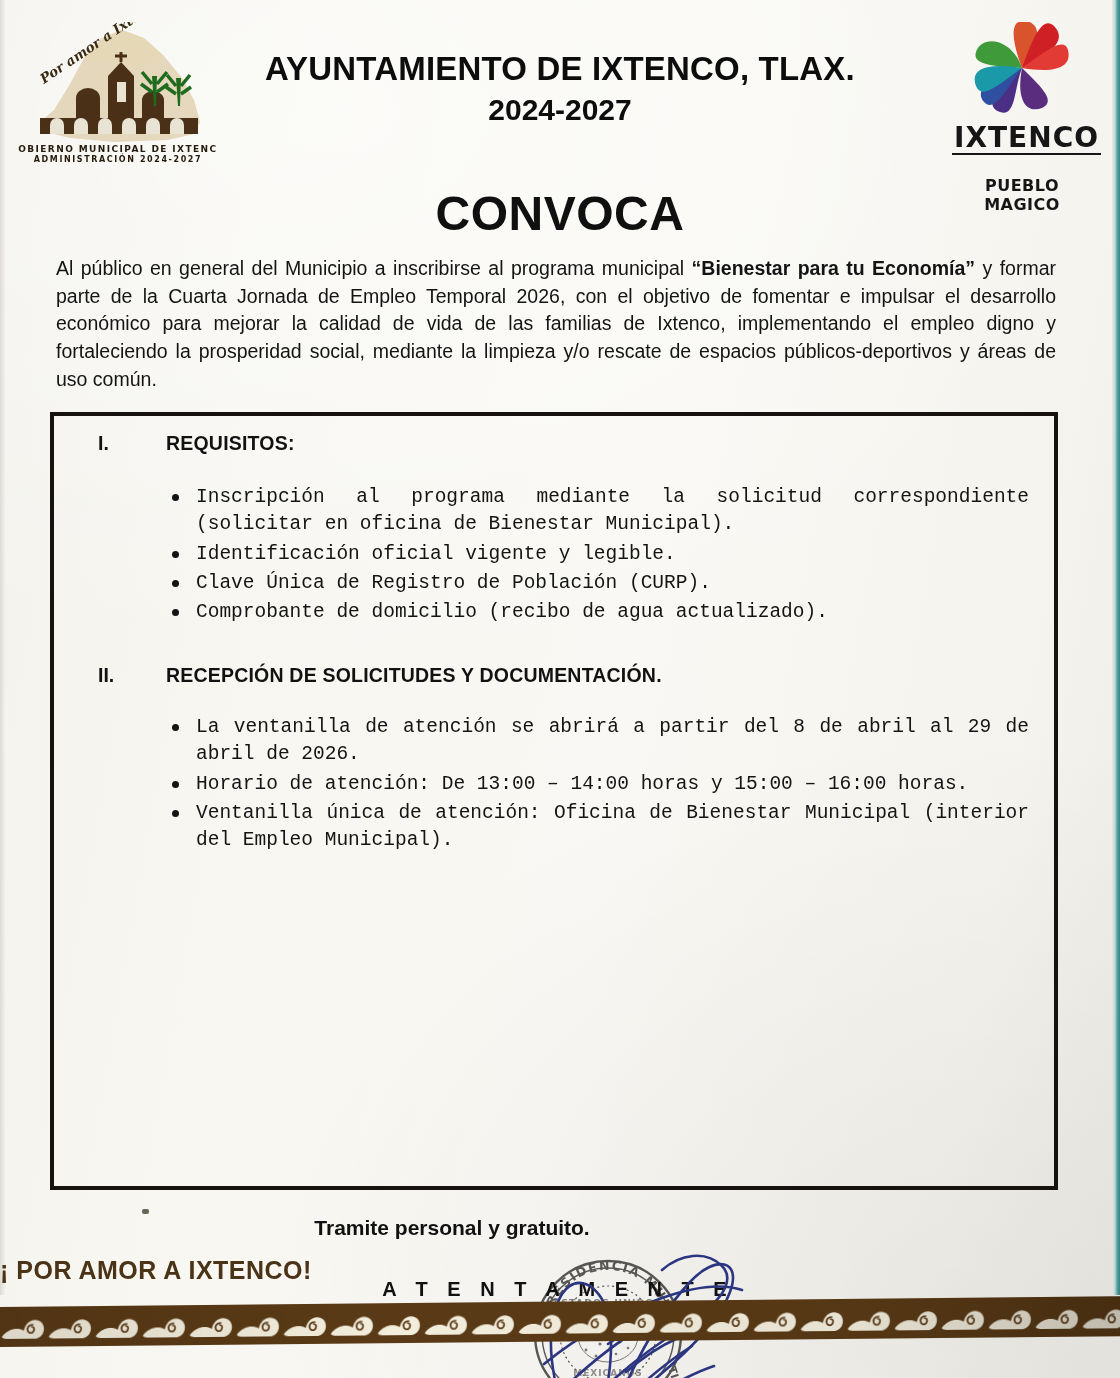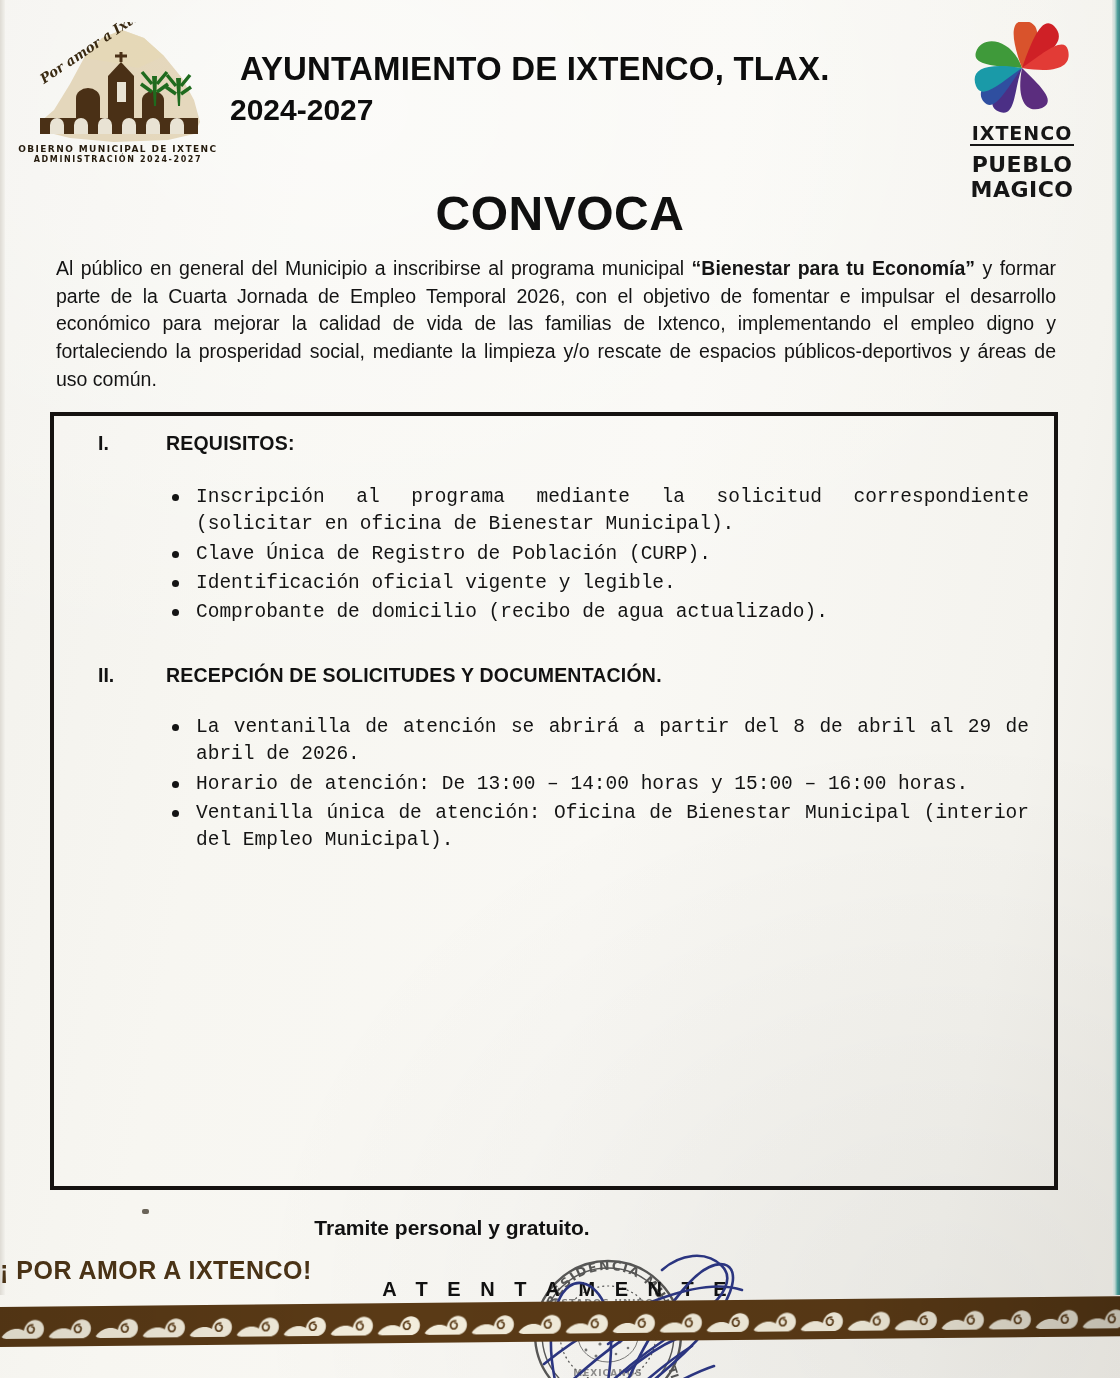--- a/index.html
+++ b/index.html
@@ -32,42 +32,42 @@
     position:absolute;top:0;left:0;width:5px;height:1295px;
     background:linear-gradient(90deg,#dedbd4 0%,#f2f1ec 100%);
   }
 
   
   .header{position:absolute;top:0;left:0;width:1120px;height:172px;}
 
   .logo-left{position:absolute;left:18px;top:22px;width:200px;height:145px;}
   .logo-left svg{display:block;}
 
-  .title-block{position:absolute;left:230px;top:50px;width:660px;}
+  .title-block{position:absolute;left:230px;top:50px;width:660px;text-align:center;}
   .title-main{
     font-family:"Liberation Sans", sans-serif;
     font-weight:bold;font-size:34px;letter-spacing:.2px;
     color:#0d0d0d;line-height:1.08;white-space:nowrap;
     transform:scaleX(.97);
   }
   .title-years{
     font-family:"Liberation Sans", sans-serif;
     font-weight:bold;font-size:30px;color:#0d0d0d;margin-top:6px;
   }
 
   .logo-right{position:absolute;right:28px;top:22px;width:140px;height:145px;}
   .pm-text{text-align:center;margin-top:2px;}
   .pm-ixtenco{
-    font-family:"DejaVu Sans", sans-serif;font-weight:bold;font-size:19px;
+    font-family:"DejaVu Sans", sans-serif;font-weight:bold;font-size:28px;
     color:#161616;letter-spacing:1px;line-height:1;
     border-bottom:2px solid #161616;display:inline-block;padding:0 2px 1px;
   }
   .pm-pueblo{
-    font-family:"DejaVu Sans", sans-serif;font-weight:bold;font-size:22px;
-    color:#161616;letter-spacing:.5px;margin-top:6px;
+    font-family:"DejaVu Sans", sans-serif;font-weight:bold;font-size:16px;
+    color:#161616;letter-spacing:.5px;margin-top:21px;
   }
 
   
   .convoca{
     position:absolute;top:186px;left:0;width:1120px;text-align:center;
     font-weight:bold;font-size:48px;color:#101010;letter-spacing:.5px;
   }
 
   
   .intro{
@@ -218,22 +218,22 @@
   <div class="convoca">CONVOCA</div>
 
   <div class="intro"><span>Al público en general del Municipio a inscribirse al programa municipal </span><b>“Bienestar para tu Economía”</b><span> y formar parte de la Cuarta Jornada de Empleo Temporal 2026, con el objetivo de fomentar e impulsar el desarrollo económico para mejorar la calidad de vida de las familias de Ixtenco, implementando el empleo digno y fortaleciendo la prosperidad social, mediante la limpieza y/o rescate de espacios públicos-deportivos y áreas de uso común.</span></div>
 
   <div class="box">
 
     <div class="sec-num" style="top:16px;">I.</div>
     <div class="sec-title" style="top:16px;">REQUISITOS:</div>
     <ul class="bul" style="left:100px;top:68px;width:875px;">
       <li>Inscripción al programa mediante la solicitud correspondiente (solicitar en oficina de Bienestar Municipal).</li>
+      <li>Identificación oficial vigente y legible.</li>
       <li>Clave Única de Registro de Población (CURP).</li>
-      <li>Identificación oficial vigente y legible.</li>
       <li>Comprobante de domicilio (recibo de agua actualizado).</li>
     </ul>
 
     <div class="sec-num" style="top:248px;">II.</div>
     <div class="sec-title" style="top:248px;">RECEPCIÓN DE SOLICITUDES Y DOCUMENTACIÓN.</div>
     <ul class="bul" style="left:100px;top:298px;width:875px;">
       <li>La ventanilla de atención se abrirá a partir del 8 de abril al 29 de abril de 2026.</li>
       <li>Horario de atención: De 13:00 – 14:00 horas y 15:00 – 16:00 horas.</li>
       <li>Ventanilla única de atención: Oficina de Bienestar Municipal (interior del Empleo Municipal).</li>
     </ul>

